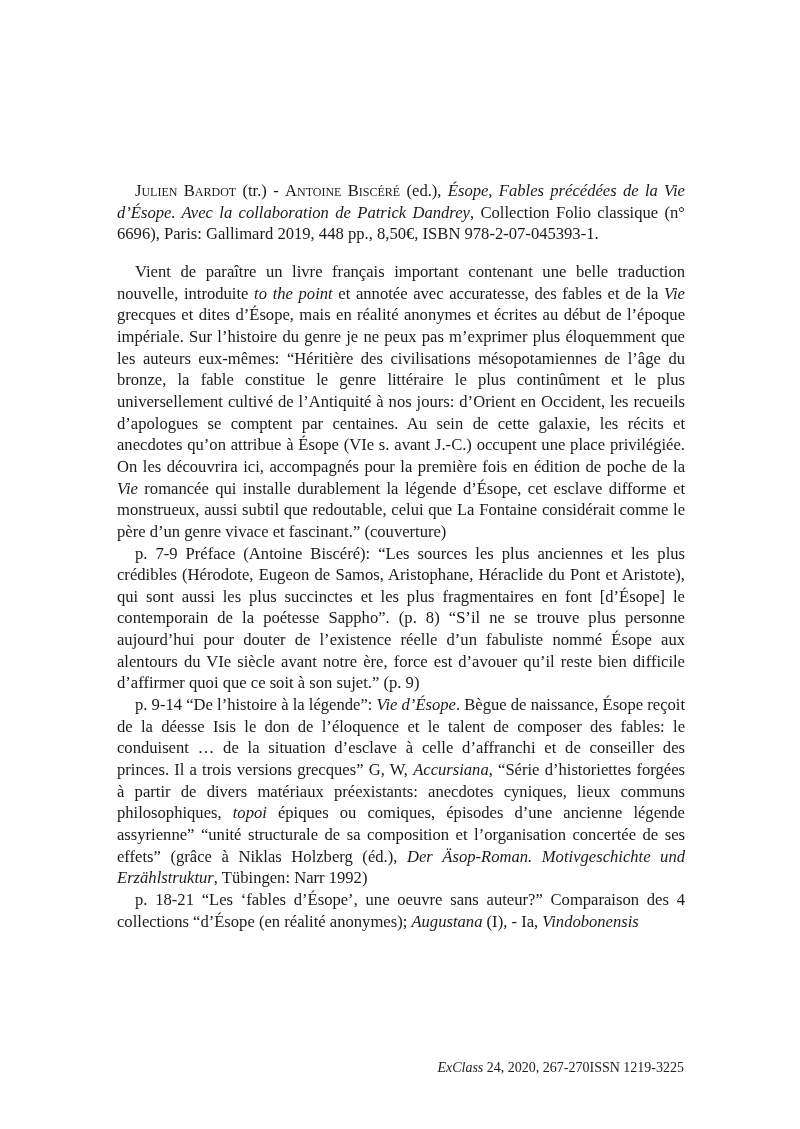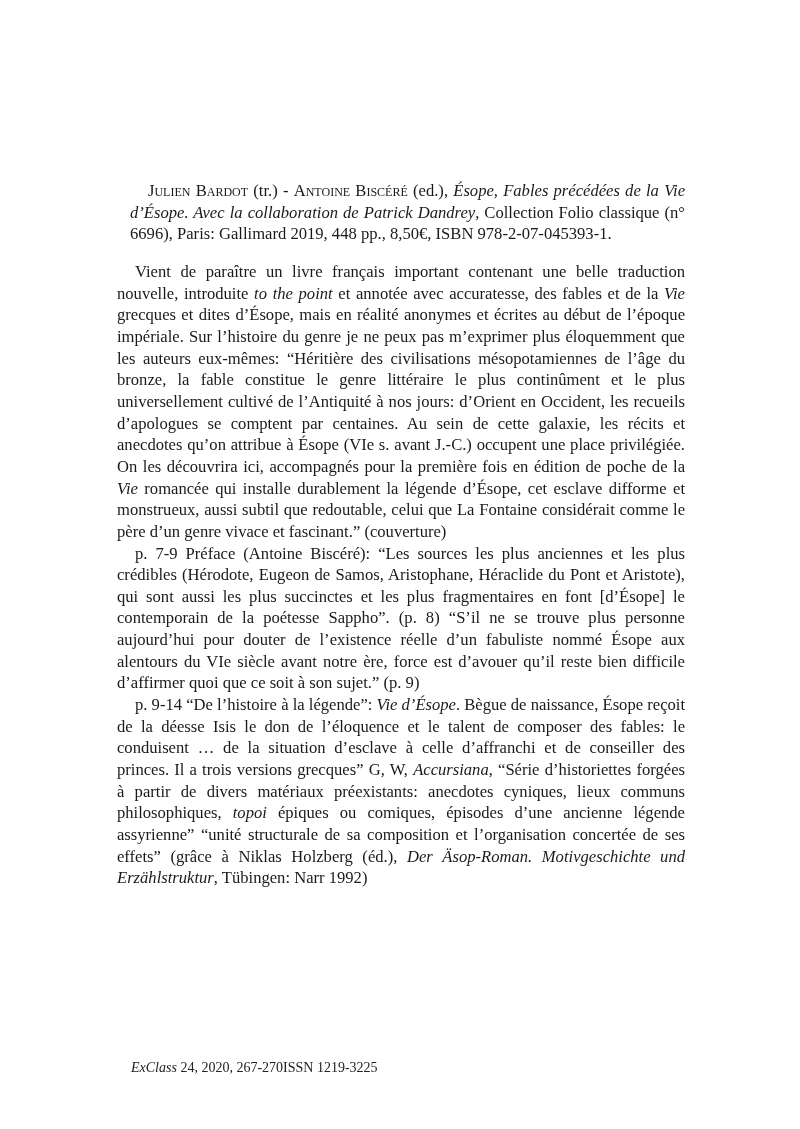--- a/index.html
+++ b/index.html
@@ -1,35 +1,36 @@
 <!DOCTYPE html>
 <html><head>
 <meta charset="utf-8">
 <style>
   html, body { margin: 0; padding: 0; background: #ffffff; }
   body { width: 800px; height: 1129px; position: relative; overflow: hidden;
          font-family: "Liberation Serif", "DejaVu Serif", serif; color: #1a1a1a; }
   .page { position: absolute; left: 117px; top: 180px; width: 568px; }
   .para { font-size: 16.6px; line-height: 21.65px; text-align: justify; margin: 0;
           text-indent: 18px; hyphens: manual; }
-  .header-para { margin-bottom: 16px; margin-left: 13px; }
+  .header-para { margin-bottom: 16px; }
   .sc { font-variant: small-caps; }
   i { font-style: italic; }
-  .footer { position: absolute; top: 1060px; left: 131px; width: 568px;
-            font-size: 14px; display: flex; justify-content: flex-start; color: #222; }
+  .footer { position: absolute; top: 1060px; left: 116px; width: 568px;
+            font-size: 14px; display: flex; justify-content: flex-end; color: #222; }
 </style>
 </head>
 <body>
 
 <div class="page">
   <p class="para header-para"><span class="sc">Julien Bardot</span> <span>(tr.) - </span><span class="sc">Antoine Biscéré</span> <span>(ed.), </span><i>Ésope, Fables précédées de la Vie d’Ésope. Avec la collaboration de Patrick Dandrey</i><span>, Collection Folio classique (n° 6696), Paris: Gallimard 2019, 448 pp., 8,50€, ISBN 978-2-07-045393-1.</span></p>
 
   <div id="paras">
       <p class="para">Vient de paraître un livre français important contenant une belle traduction nouvelle, introduite <i>to the point</i> et annotée avec accuratesse, des fables et de la <i>Vie</i> grecques et dites d’Ésope, mais en réalité anonymes et écrites au début de l’époque impériale. Sur l’histoire du genre je ne peux pas m’exprimer plus éloquemment que les auteurs eux-mêmes: “Héritière des civilisations mésopotamiennes de l’âge du bronze, la fable constitue le genre littéraire le plus continûment et le plus universellement cultivé de l’Antiquité à nos jours: d’Orient en Occident, les recueils d’apologues se comptent par centaines. Au sein de cette galaxie, les récits et anecdotes qu’on attribue à Ésope (VIe s. avant J.-C.) occupent une place privilégiée. On les découvrira ici, accompagnés pour la première fois en édition de poche de la <i>Vie</i> romancée qui installe durablement la légende d’Ésope, cet esclave difforme et monstrueux, aussi subtil que redoutable, celui que La Fontaine considérait comme le père d’un genre vivace et fascinant.” (couverture)</p>
       <p class="para">p. 7-9 Préface (Antoine Biscéré): “Les sources les plus anciennes et les plus crédibles (Hérodote, Eugeon de Samos, Aristophane, Héraclide du Pont et Aristote), qui sont aussi les plus succinctes et les plus fragmentaires en font [d’Ésope] le contemporain de la poétesse Sappho”. (p. 8) “S’il ne se trouve plus personne aujourd’hui pour douter de l’existence réelle d’un fabuliste nommé Ésope aux alentours du VIe siècle avant notre ère, force est d’avouer qu’il reste bien difficile d’affirmer quoi que ce soit à son sujet.” (p. 9)</p>
       <p class="para">p. 9-14 “De l’histoire à la légende”: <i>Vie d’Ésope</i>. Bègue de naissance, Ésope reçoit de la déesse Isis le don de l’éloquence et le talent de composer des fables: le conduisent … de la situation d’esclave à celle d’affranchi et de conseiller des princes. Il a trois versions grecques” G, W, <i>Accursiana</i>, “Série d’historiettes forgées à partir de divers matériaux préexistants: anecdotes cyniques, lieux communs philosophiques, <i>topoi</i> épiques ou comiques, épisodes d’une ancienne légende assyrienne” “unité structurale de sa composition et l’organisation concertée de ses effets” (grâce à Niklas Holzberg (éd.), <i>Der Äsop-Roman. Motivgeschichte und Erzählstruktur</i>, Tübingen: Narr 1992)</p>
+      <p class="para">p. 18-21 “Les ‘fables d’Ésope’, une oeuvre sans auteur?” Comparaison des 4 collections “d’Ésope (en réalité anonymes); <i>Augustana</i> (I), - Ia, <i>Vindobonensis</i></p>
     </div>
 </div>
 
 <div class="footer">
   <span><i>ExClass</i><span> 24, 2020, 267-270</span></span>
   <span>ISSN 1219-3225</span>
 </div>
 
 </body></html>

